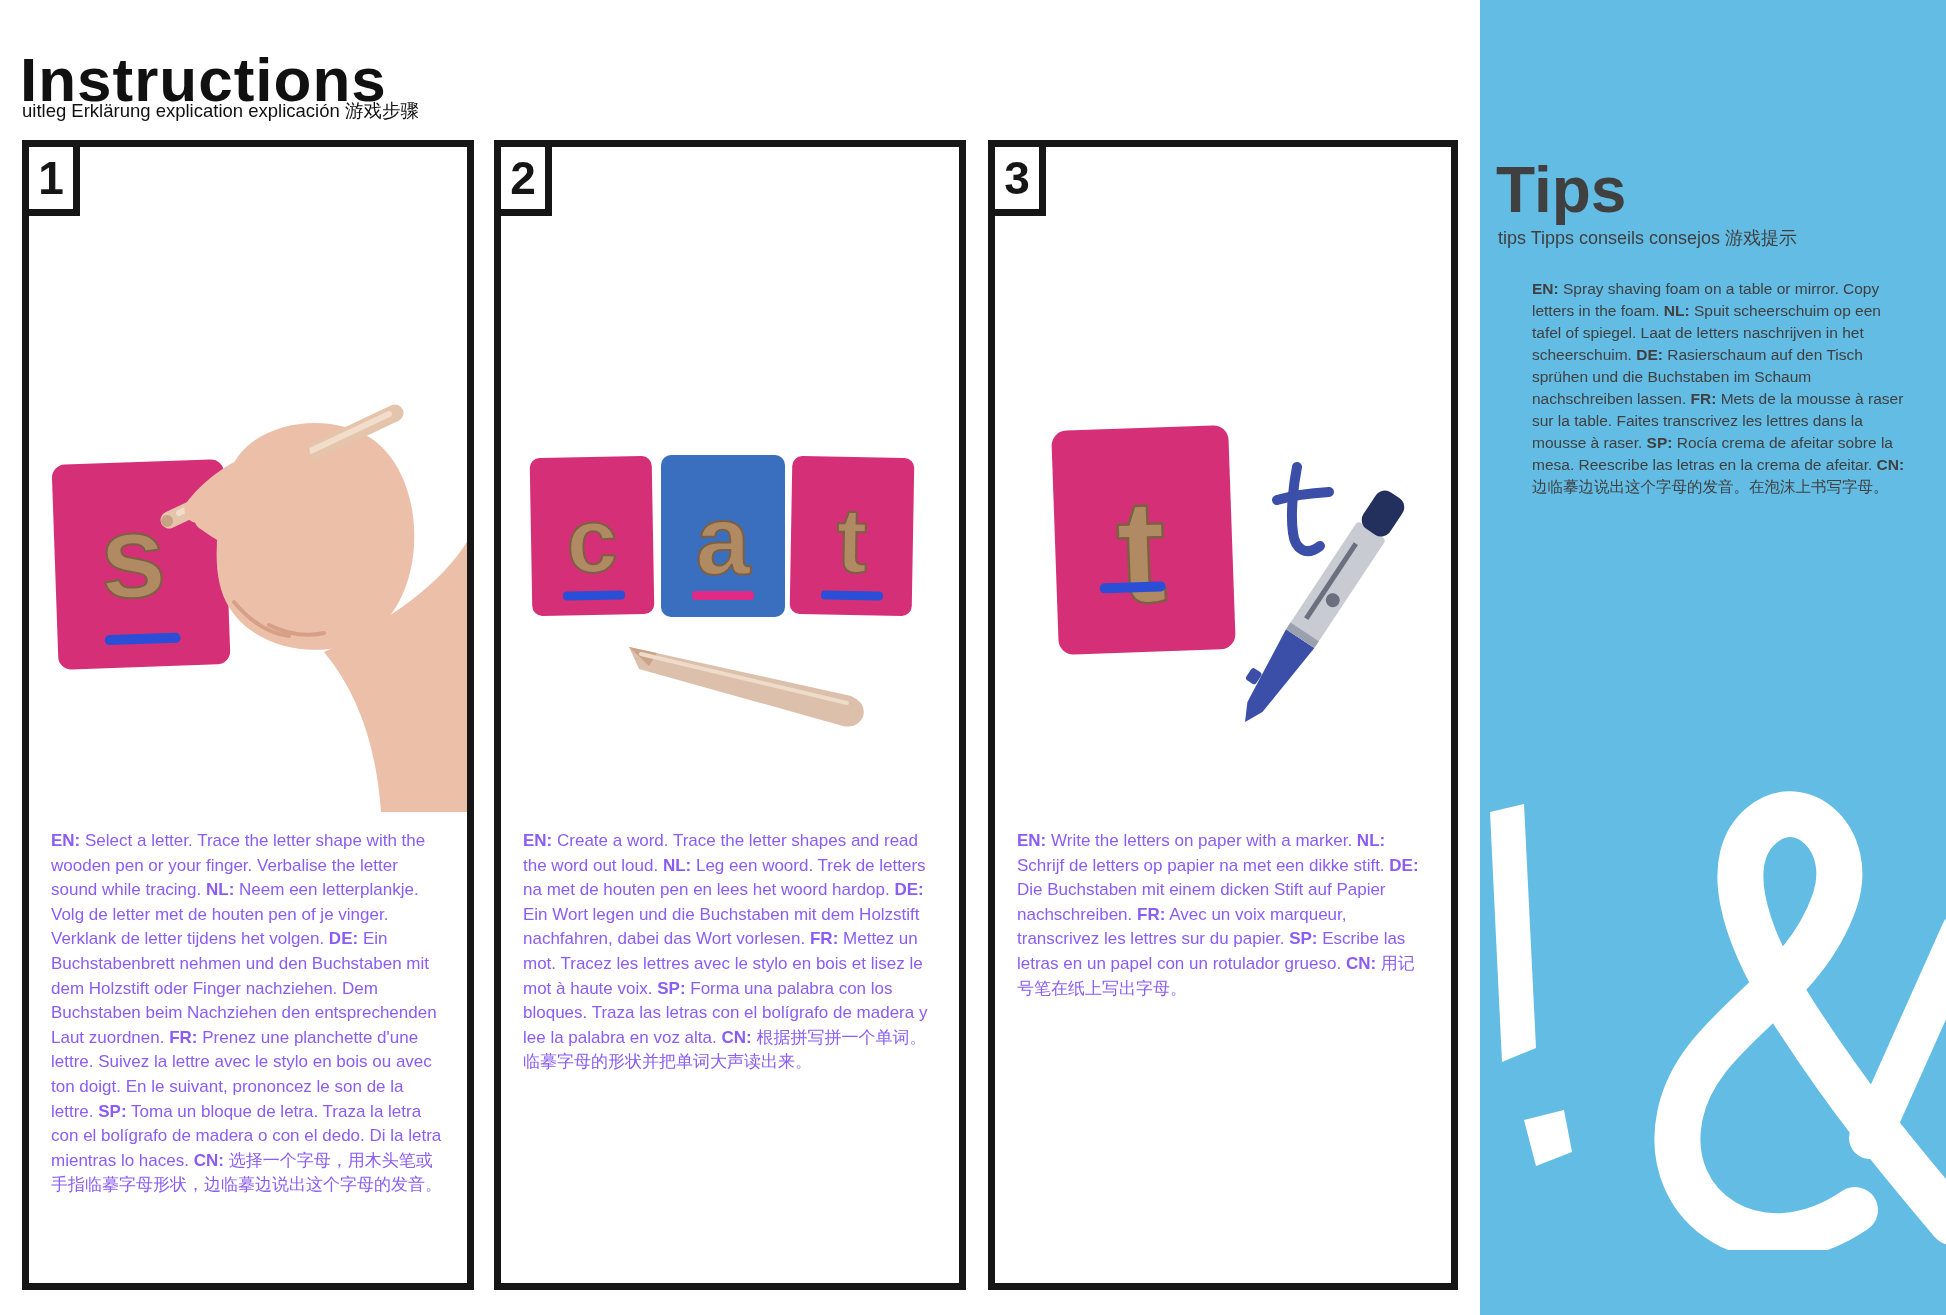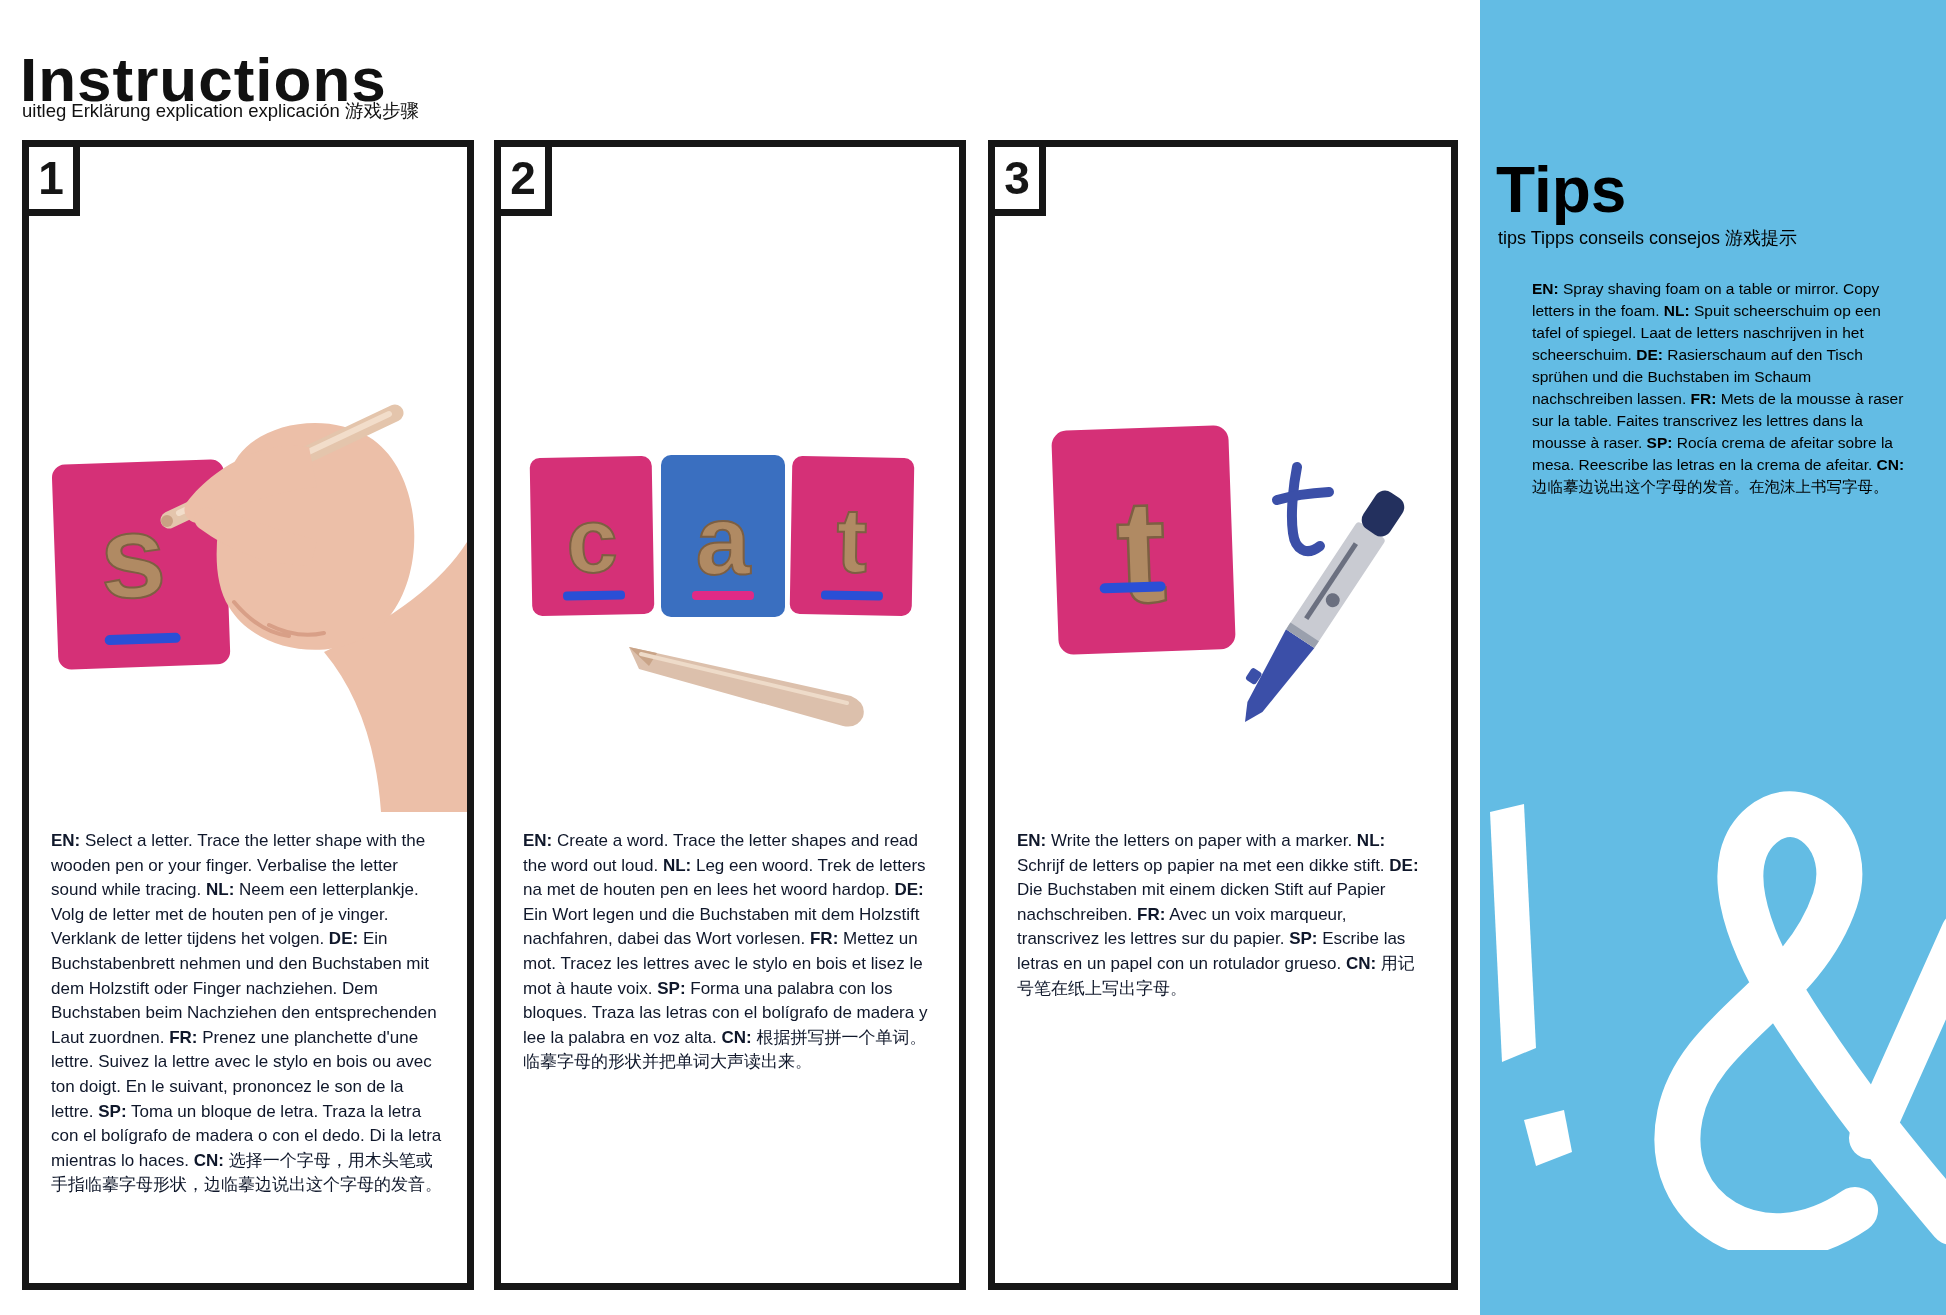--- a/index.html
+++ b/index.html
@@ -13,24 +13,24 @@
   .panel{position:absolute;top:140px;height:1150px;background:#fff;border:7px solid #161616;box-sizing:border-box;}
   .panel.p1{left:22px;width:452px;}
   .panel.p2{left:494px;width:472px;}
   .panel.p3{left:988px;width:470px;}
   .numbox{
     position:absolute;left:-7px;top:-7px;width:44px;height:62px;background:#fff;border:7px solid #161616;
     display:flex;align-items:center;justify-content:center;font-size:46px;font-weight:800;color:#161616;
   }
   .panel-art{position:absolute;left:0;top:0;width:100%;height:665px;}
   .panel-art svg{display:block;width:100%;height:100%;}
-  .step-text{position:absolute;left:22px;right:22px;top:665px;font-size:17px;line-height:24.6px;color:#0f172a;}
+  .step-text{position:absolute;left:22px;right:22px;top:665px;font-size:17px;line-height:24.6px;color:#8b5cf6;}
   .step-text b{font-weight:700;}
 
-  .sidebar{position:absolute;left:1480px;top:0;width:466px;height:1315px;background:#63bce4;overflow:hidden;color:#000000;}
+  .sidebar{position:absolute;left:1480px;top:0;width:466px;height:1315px;background:#63bce4;overflow:hidden;color:#404040;}
   .tips-title{position:absolute;left:16px;top:100px;font-size:64px;font-weight:800;}
   .tips-sub{position:absolute;left:18px;top:226px;font-size:18px;font-weight:400;}
   .tips-body{position:absolute;left:52px;top:262px;width:378px;font-size:15.5px;line-height:22px;}
   .tips-body b{font-weight:700;}
   .brush{position:absolute;}
   .brush.bang{left:2px;top:800px;width:112px;height:400px;}
   .brush.amp{left:150px;top:770px;width:340px;height:480px;}
 </style>
 </head>
 <body>

